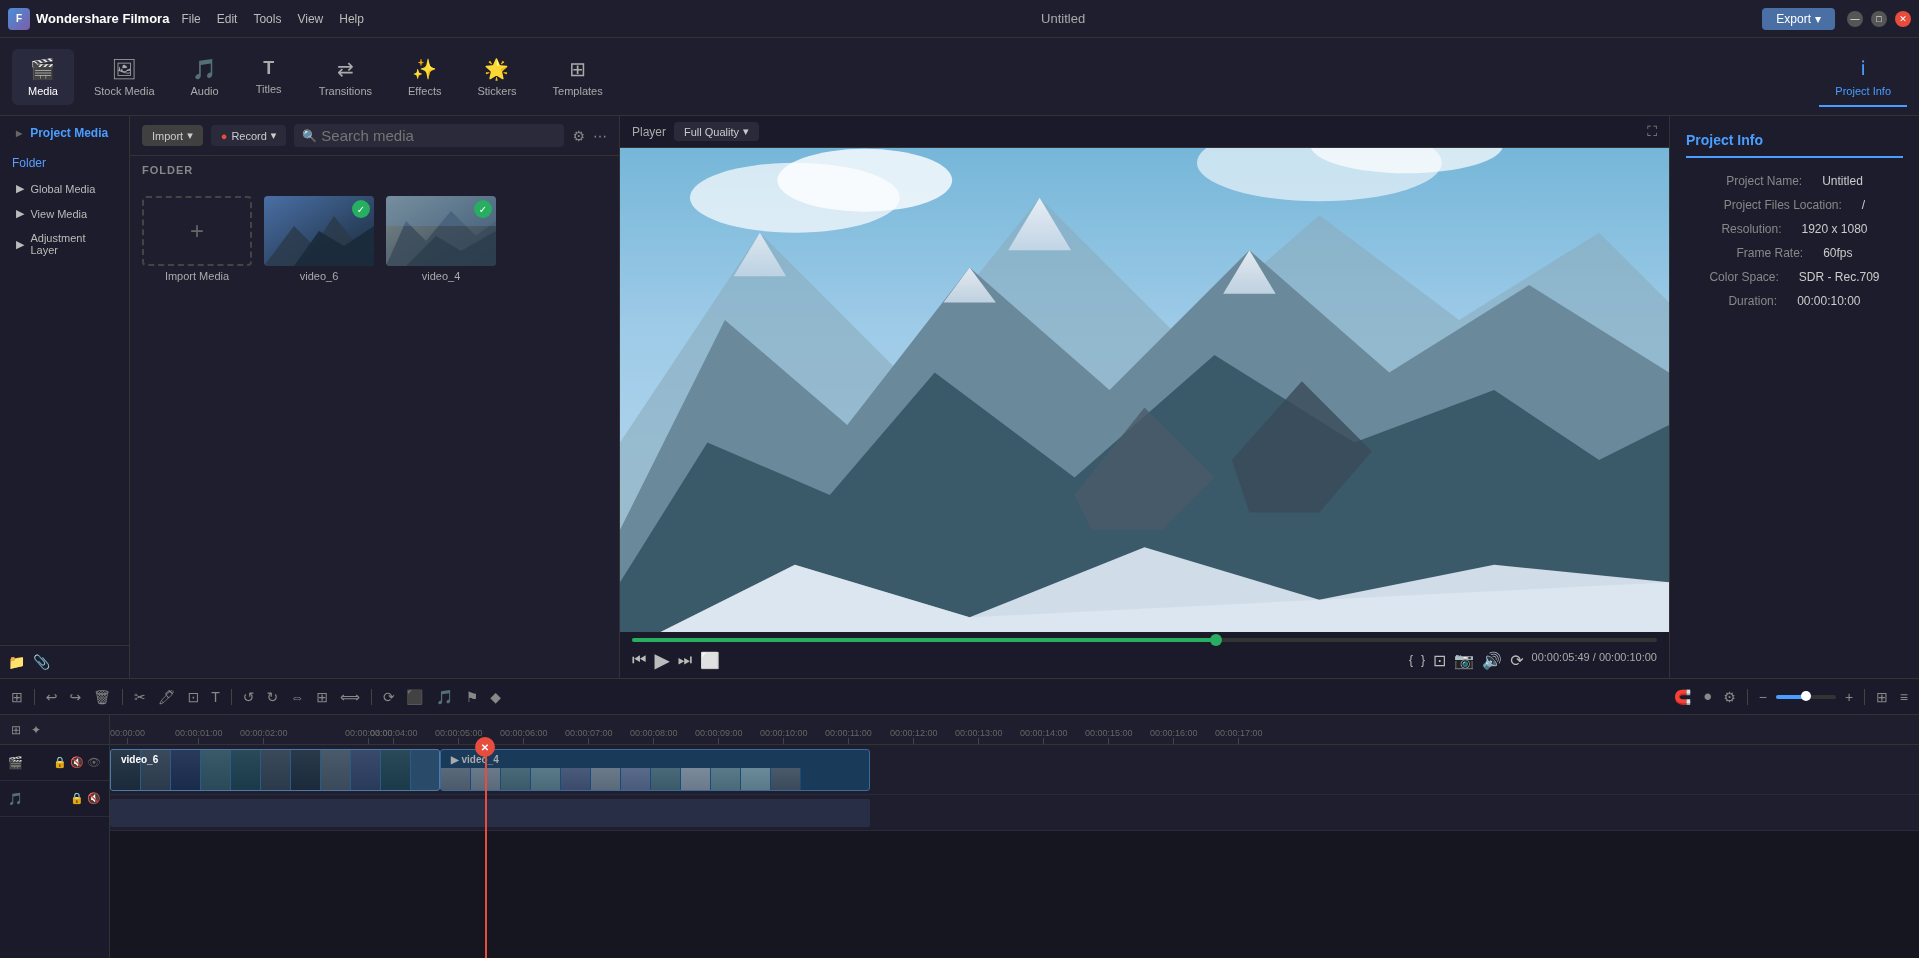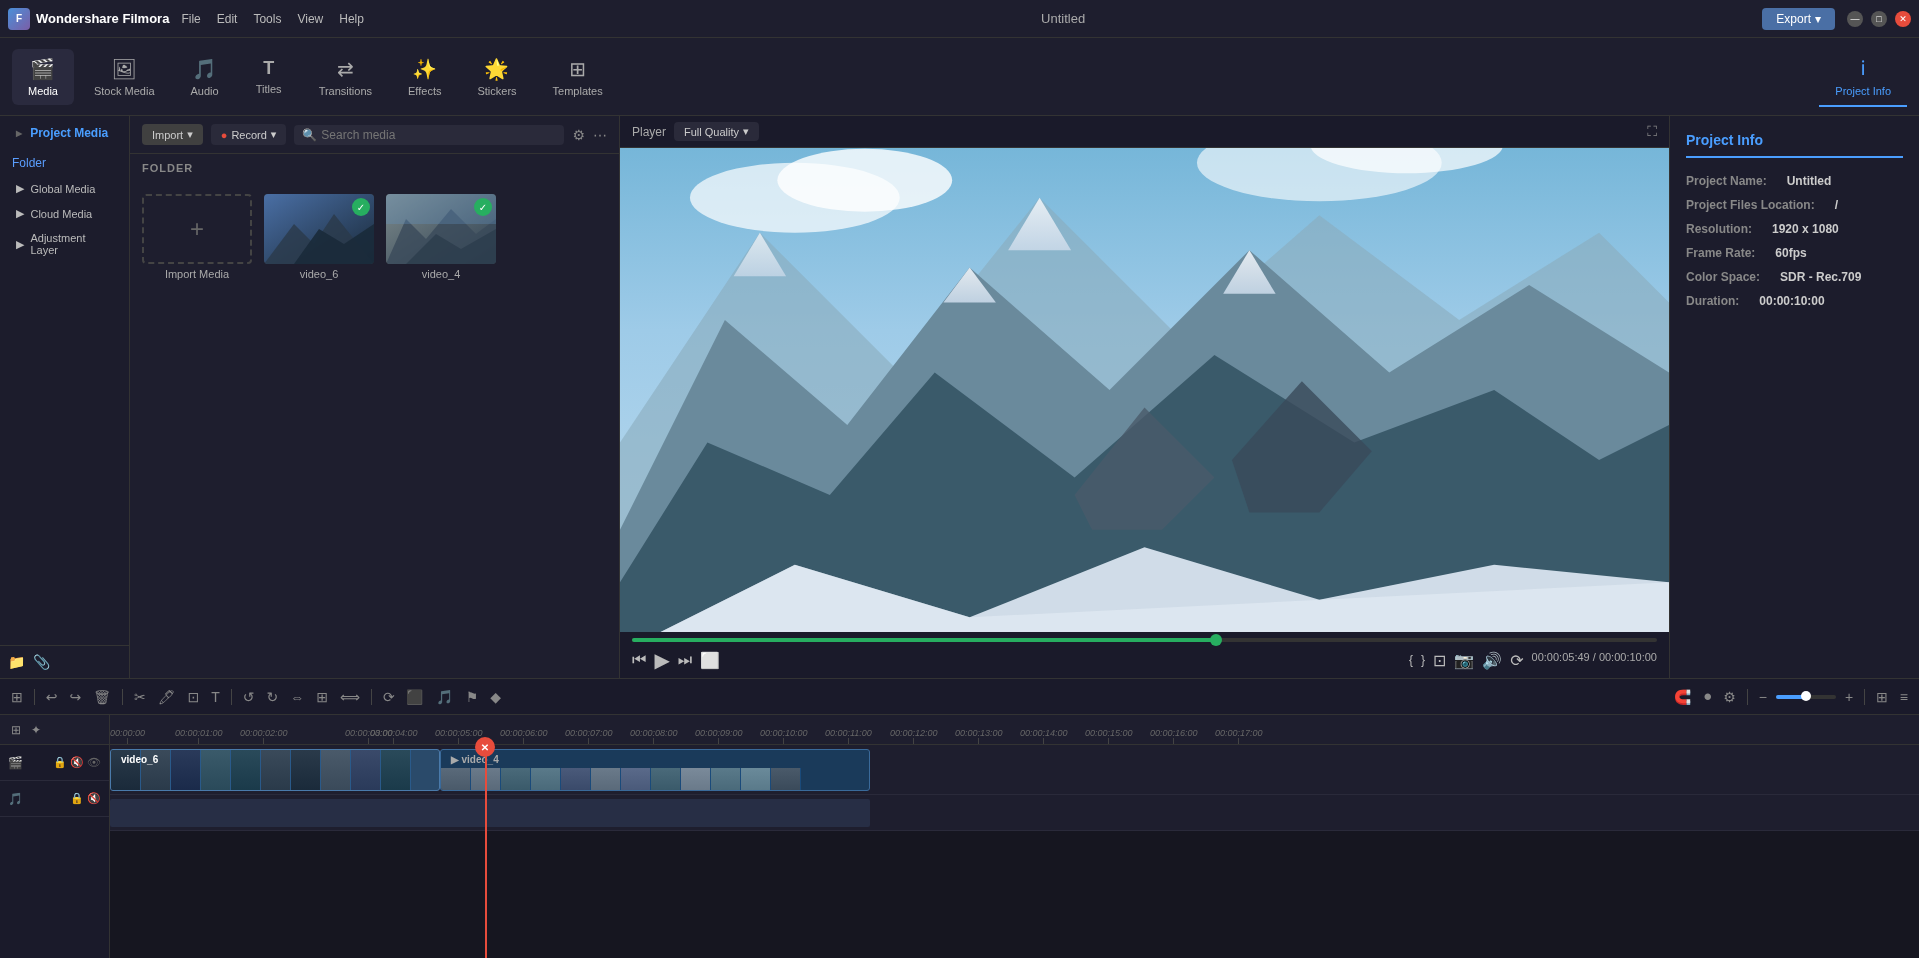--- a/index.html
+++ b/index.html
@@ -42,21 +42,21 @@
     .sidebar-sub { padding: 6px 16px; color: #bbb; font-size: 11px; cursor: pointer; display: flex; align-items: center; gap: 6px; }
     .sidebar-bottom { margin-top: auto; display: flex; gap: 8px; padding: 8px; border-top: 1px solid #333; }
     .sidebar-icon-btn { color: #888; cursor: pointer; font-size: 14px; }
 
     
     .media-panel { flex: 1; background: #1e1e2e; display: flex; flex-direction: column; border-right: 1px solid #333; max-width: 490px; }
     .media-toolbar { display: flex; align-items: center; gap: 8px; padding: 8px 12px; border-bottom: 1px solid #333; }
     .import-btn { background: #404040; color: #ccc; border: none; padding: 4px 10px; border-radius: 4px; cursor: pointer; font-size: 11px; display: flex; align-items: center; gap: 4px; }
     .record-btn { background: #2a2a3a; color: #ccc; border: none; padding: 4px 10px; border-radius: 4px; cursor: pointer; font-size: 11px; display: flex; align-items: center; gap: 4px; }
     .search-box { display: flex; align-items: center; background: #2a2a3a; border-radius: 4px; padding: 3px 8px; gap: 4px; flex: 1; }
-    .search-box input { background: transparent; border: none; color: #ccc; font-size: 12px; outline: none; width: 100%; }
+    .search-box input { background: transparent; border: none; color: #ccc; font-size: 15px; outline: none; width: 100%; }
     .toolbar-icon { color: #888; cursor: pointer; font-size: 14px; }
     .folder-label { padding: 8px 12px; color: #888; font-size: 11px; font-weight: 600; text-transform: uppercase; letter-spacing: 1px; }
     .media-grid { display: flex; flex-wrap: wrap; gap: 12px; padding: 12px; flex: 1; align-content: flex-start; }
     .media-item { display: flex; flex-direction: column; align-items: center; gap: 4px; cursor: pointer; }
     .media-thumb { width: 110px; height: 70px; border-radius: 4px; overflow: hidden; position: relative; background: #333; }
     .media-thumb .check-badge { position: absolute; top: 4px; right: 4px; width: 18px; height: 18px; background: #27ae60; border-radius: 50%; display: flex; align-items: center; justify-content: center; color: #fff; font-size: 10px; }
     .media-import-placeholder { width: 110px; height: 70px; border: 2px dashed #444; border-radius: 4px; display: flex; align-items: center; justify-content: center; color: #666; font-size: 24px; cursor: pointer; }
     .media-label { font-size: 11px; color: #aaa; }
 
     
@@ -71,21 +71,21 @@
     .progress-thumb { position: absolute; right: -6px; top: -4px; width: 12px; height: 12px; background: #27ae60; border-radius: 50%; }
     .player-controls-bottom { display: flex; align-items: center; gap: 12px; }
     .play-controls { display: flex; align-items: center; gap: 8px; }
     .ctrl-btn { color: #bbb; cursor: pointer; font-size: 16px; background: none; border: none; }
     .time-display { color: #aaa; font-size: 11px; margin-left: auto; }
     .right-ctrl-btns { display: flex; gap: 8px; margin-left: auto; }
 
     
     .right-panel { width: 250px; background: #1c1c2c; border-left: 1px solid #333; flex-shrink: 0; padding: 16px; }
     .project-info-title { color: #4a9eff; font-size: 14px; font-weight: 600; margin-bottom: 16px; border-bottom: 2px solid #4a9eff; padding-bottom: 8px; }
-    .info-row { display: flex; justify-content: flex-start; margin-bottom: 10px; gap: 20px; font-weight: bold; }
+    .info-row { display: flex; justify-content: center; margin-bottom: 10px; gap: 20px; }
     .info-key { color: #888; font-size: 12px; }
     .info-value { color: #ccc; font-size: 12px; text-align: right; }
 
     
     .timeline-area { height: 280px; background: #161620; border-top: 1px solid #333; display: flex; flex-direction: column; flex-shrink: 0; }
     .timeline-toolbar { display: flex; align-items: center; padding: 4px 8px; gap: 6px; background: #1a1a2a; border-bottom: 1px solid #333; height: 36px; }
     .tl-btn { color: #888; cursor: pointer; font-size: 14px; background: none; border: none; padding: 3px; }
     .tl-separator { width: 1px; height: 16px; background: #444; margin: 0 2px; }
     .tl-spacer { flex: 1; }
     .zoom-slider { width: 60px; height: 4px; background: #333; border-radius: 2px; cursor: pointer; position: relative; }
@@ -195,21 +195,21 @@
     </div>
     <div class="sidebar-folder">
       <span>Folder</span>
     </div>
     <div class="sidebar-sub">
       <span class="chevron">▶</span>
       <span>Global Media</span>
     </div>
     <div class="sidebar-sub">
       <span class="chevron">▶</span>
-      <span>Cloud Media</span>
+      <span>View Media</span>
     </div>
     <div class="sidebar-sub">
       <span class="chevron">▶</span>
       <span>Adjustment Layer</span>
     </div>
     <div class="sidebar-bottom">
       <span class="sidebar-icon-btn">📁</span>
       <span class="sidebar-icon-btn">📎</span>
     </div>
   </div>
@@ -444,21 +444,21 @@
         <span class="track-icon">🎵</span>
         <div class="track-controls">
           <span class="track-ctrl-btn">🔒</span>
           <span class="track-ctrl-btn">🔇</span>
         </div>
       </div>
     </div>
 
     <div class="timeline-right">
 
-      <div class="timeline-ruler" id="ruler-container" style="position:relative; height:30px; overflow:hidden;font-style:italic;">
+      <div class="timeline-ruler" id="ruler-container" style="position:relative; height:30px; overflow:hidden;">
       <div class="ruler-mark" style="left: 0px;">
             <span class="ruler-label">00:00:00</span>
             <div class="ruler-tick"></div>
           </div>
           <div class="ruler-mark" style="left: 65px;">
             <span class="ruler-label">00:00:01:00</span>
             <div class="ruler-tick"></div>
           </div>
           <div class="ruler-mark" style="left: 130px;">
             <span class="ruler-label">00:00:02:00</span>

